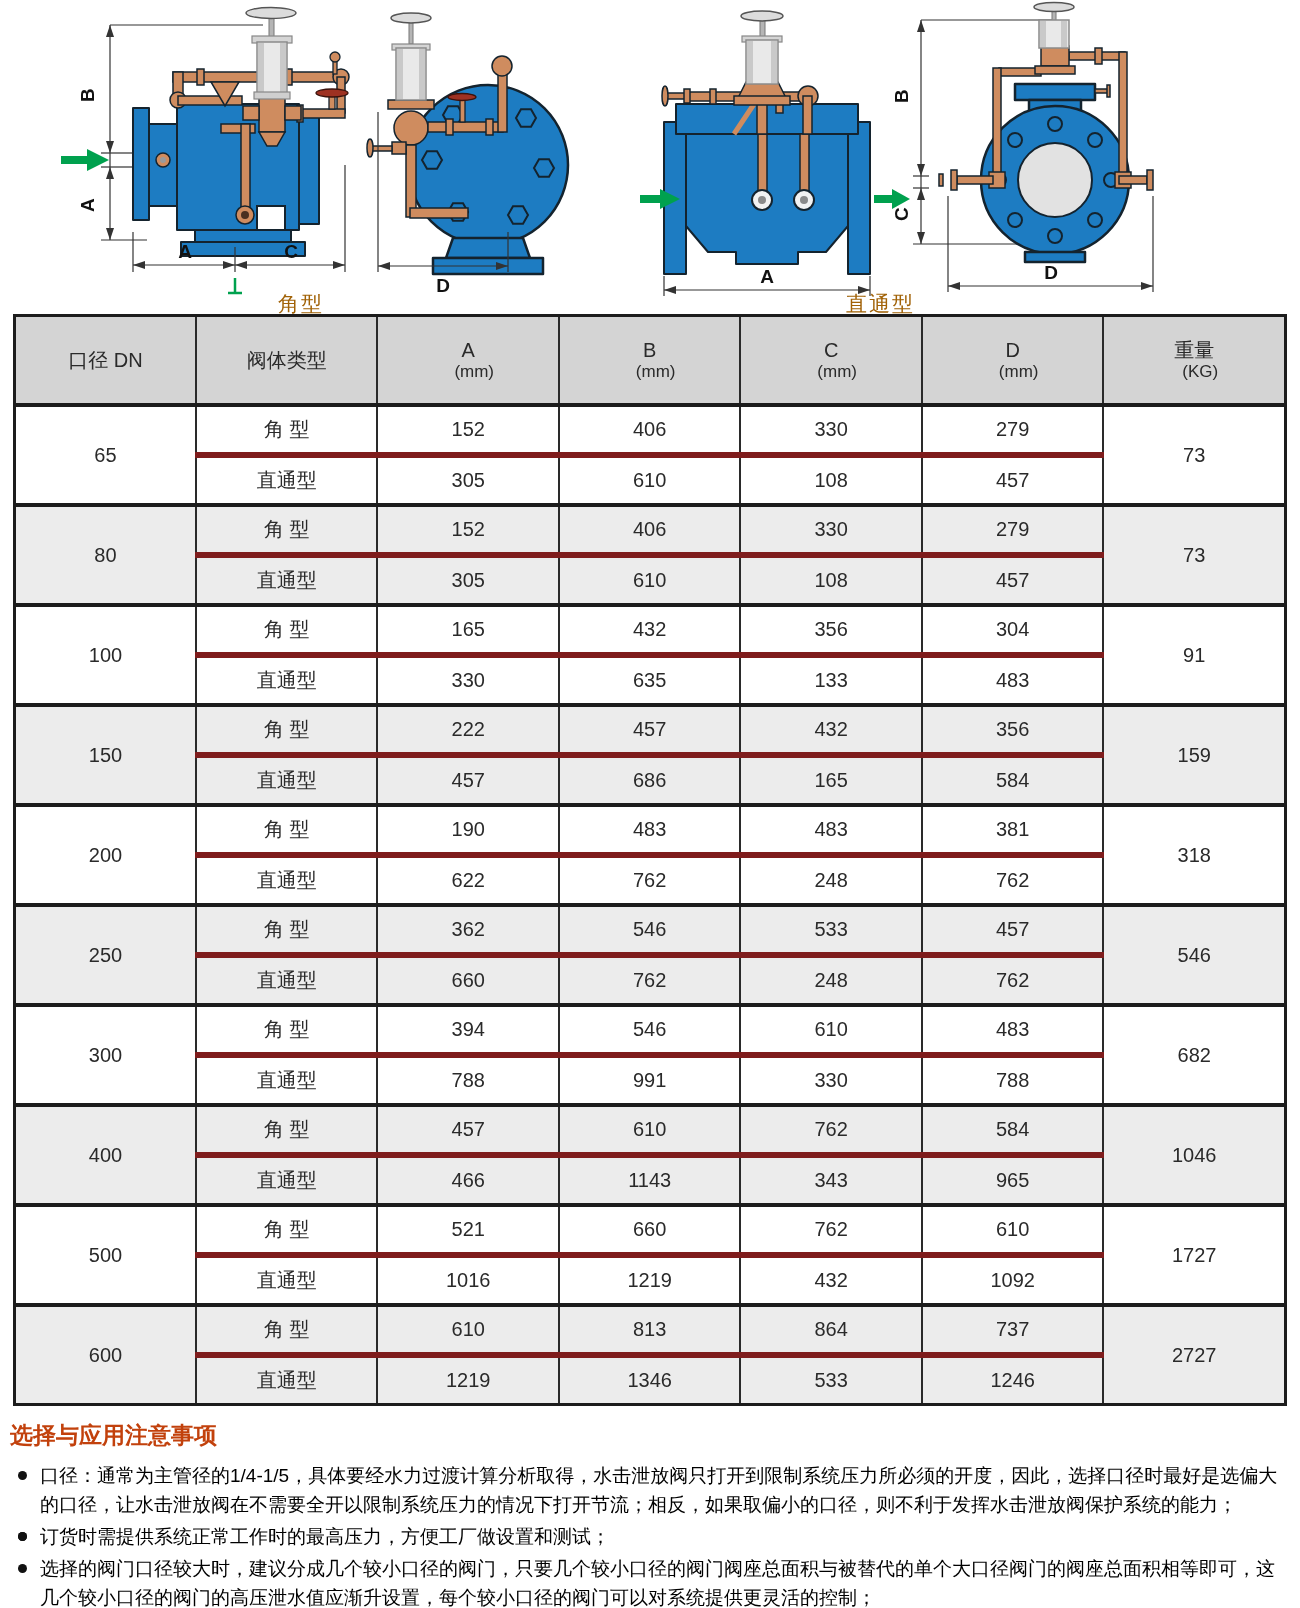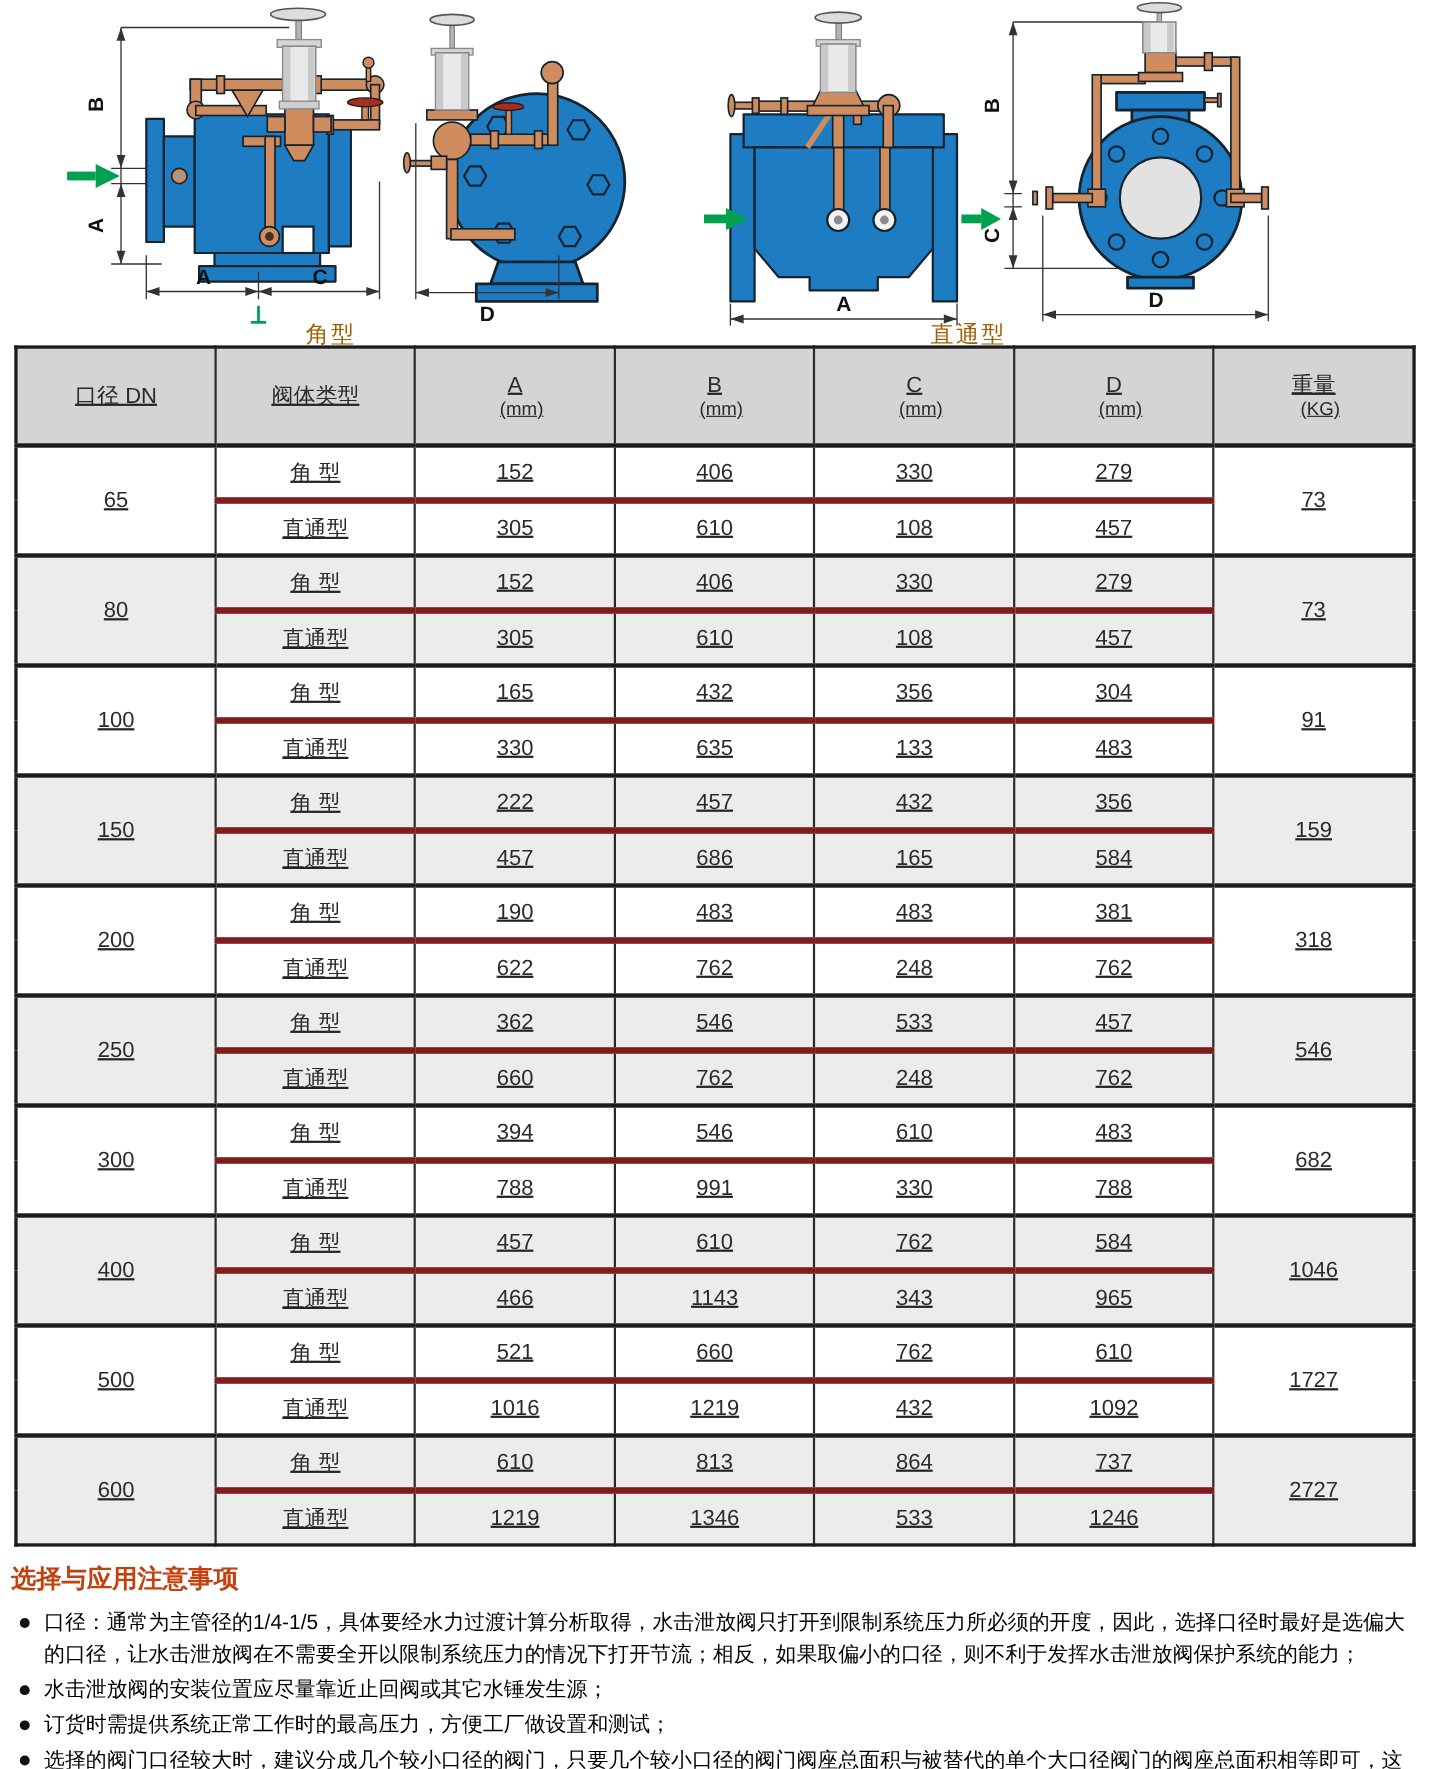--- a/index.html
+++ b/index.html
@@ -12,21 +12,21 @@
   #svg1{left:45px;}
   #svg2{left:358px;}
   #svg3{left:640px;top:4px;}
   #svg4{left:895px;}
   .diagram-label{position:absolute;top:280px;font-size:21px;letter-spacing:2px;color:#a16207;margin-top:10px;}
   #lbl-angle{left:278px;}
   #lbl-straight{left:846px;}
 
   
   .table-wrap{margin:2px 13px 0 13px;}
-  table{border-collapse:collapse;width:100%;table-layout:fixed;text-decoration:underline;}
+  table{border-collapse:collapse;width:100%;table-layout:fixed;}
   th,td{border:2px solid #2a2a2a;text-align:center;vertical-align:middle;
         font-size:20px;color:#2a2a2a;padding:0;}
   thead th{background:#d4d4d4;height:86px;font-weight:normal;}
   .h-main{font-size:20px;line-height:24px;}
   .h-sub{font-size:17px;line-height:20px;margin-left:12px;}
   tbody td{height:45px;background:#fff;}
   tr.alt td{background:#ececec;}
   tr.row-top td{border-top:4px solid #1c1c1c;}
   thead tr th{border-bottom:4px solid #1c1c1c;}
   table{border:3px solid #1c1c1c;}
@@ -548,19 +548,19 @@
     <td class="val">1246</td>
   </tr>
 </tbody>
   </table>
 </div>
 
 <div class="notes">
   <h2>选择与应用注意事项</h2>
   <ul>
     <li><span class="dot"></span><span>口径：通常为主管径的1/4-1/5，具体要经水力过渡计算分析取得，水击泄放阀只打开到限制系统压力所必须的开度，因此，选择口径时最好是选偏大的口径，让水击泄放阀在不需要全开以限制系统压力的情况下打开节流；相反，如果取偏小的口径，则不利于发挥水击泄放阀保护系统的能力；</span></li>
-    <li><span class="dot"></span><span>水击泄放阀的安装位置应尽量靠近止回阀或其它水锤发生源；</span></li>
+    <li><span class="dot"></span></li>
     <li><span class="dot"></span><span>订货时需提供系统正常工作时的最高压力，方便工厂做设置和测试；</span></li>
     <li><span class="dot"></span><span>选择的阀门口径较大时，建议分成几个较小口径的阀门，只要几个较小口径的阀门阀座总面积与被替代的单个大口径阀门的阀座总面积相等即可，这几个较小口径的阀门的高压泄水值应渐升设置，每个较小口径的阀门可以对系统提供更灵活的控制；</span></li>
     <li></li>
 
   </ul>
 </div>
 
 </body></html>

